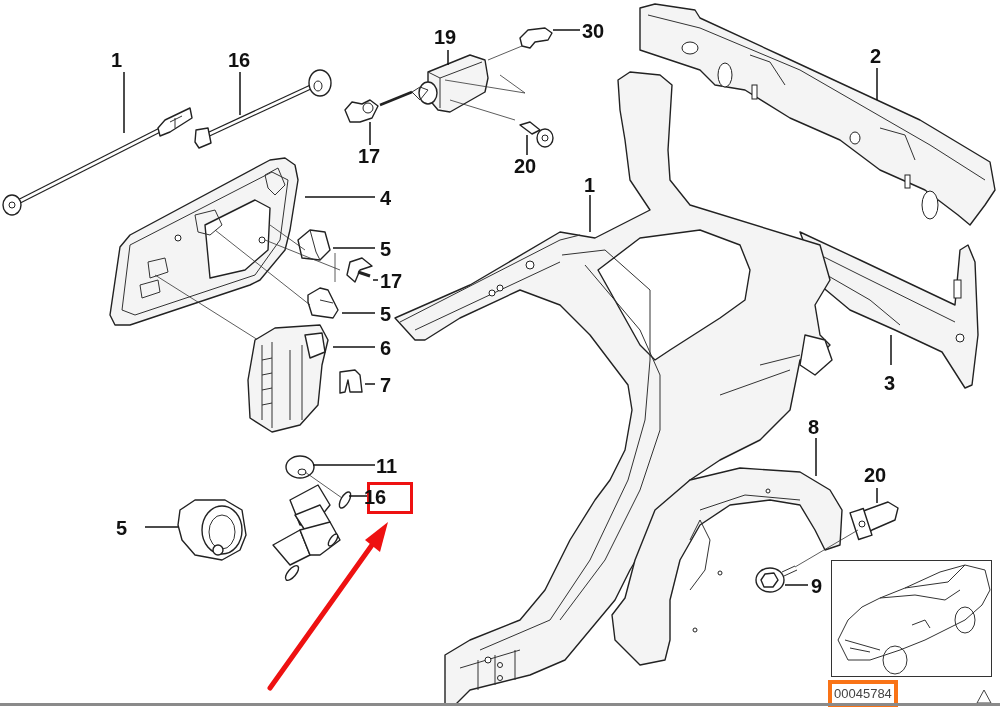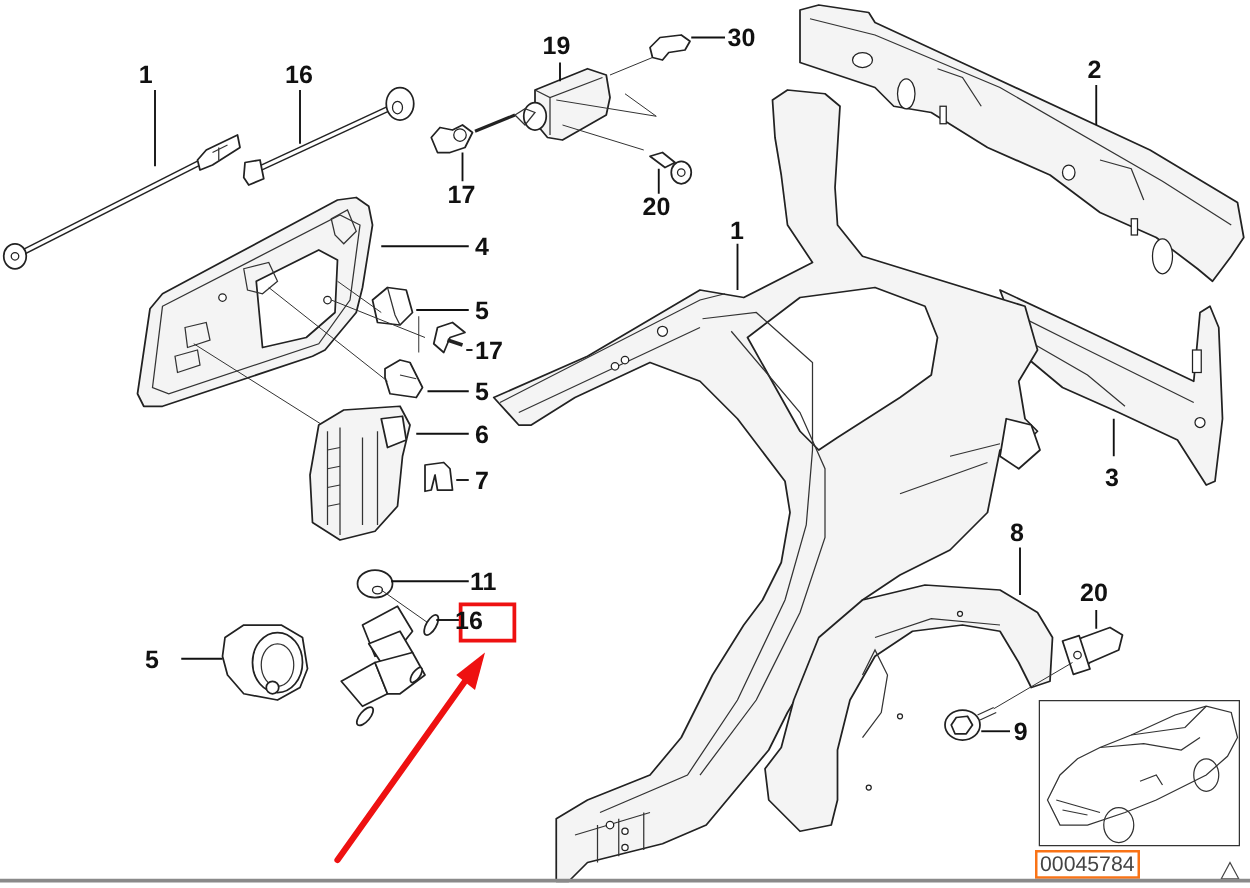--- a/index.html
+++ b/index.html
@@ -6,21 +6,21 @@
   body { width: 1000px; height: 710px; position: relative; overflow: hidden; font-family: "Liberation Sans", sans-serif; }
   #diagram { position: absolute; left: 0; top: 0; width: 1000px; height: 710px; }
   .lbl { position: absolute; font-family: "Liberation Sans", sans-serif; font-weight: bold; font-size: 20px; color: #111; line-height: 1; white-space: nowrap; }
   .part { fill: #ffffff; stroke: #222; stroke-width: 1.4; stroke-linejoin: round; }
   .partg { fill: #f4f4f4; stroke: #222; stroke-width: 1.4; stroke-linejoin: round; }
   .thin { fill: none; stroke: #333; stroke-width: 0.8; }
   .leader { fill: none; stroke: #111; stroke-width: 1.5; }
   .detail { fill: none; stroke: #333; stroke-width: 1; }
   .hole { fill: #fff; stroke: #222; stroke-width: 1; }
   #highlight-box { position: absolute; left: 367px; top: 482px; width: 46px; height: 32px; border: 3px solid #ee1111; box-sizing: border-box; }
-  #ref-number { position: absolute; left: 828px; top: 680px; height: 19px; padding: 0 2px; border: 2px solid #f97316; font-family: "Liberation Sans", sans-serif; font-size: 17px; color: #444; line-height: 19px; background: #fff; }
+  #ref-number { position: absolute; left: 828px; top: 680px; height: 19px; padding: 0 2px; border: 4px solid #f97316; font-family: "Liberation Sans", sans-serif; font-size: 13px; color: #444; line-height: 19px; background: #fff; }
   #thumb-frame { position: absolute; left: 831px; top: 560px; width: 161px; height: 117px; border: 1px solid #333; box-sizing: border-box; }
   #bottom-rule { position: absolute; left: 0; top: 703px; width: 1000px; height: 3px; background: #8a8a8a; }
 </style>
 </head>
 <body>
 
 <svg id="diagram" viewBox="0 0 1000 710" xmlns="http://www.w3.org/2000/svg">
 
   <g>
     <line class="part" x1="14" y1="204" x2="160" y2="130" style="stroke-width:5;stroke:#222"></line>

